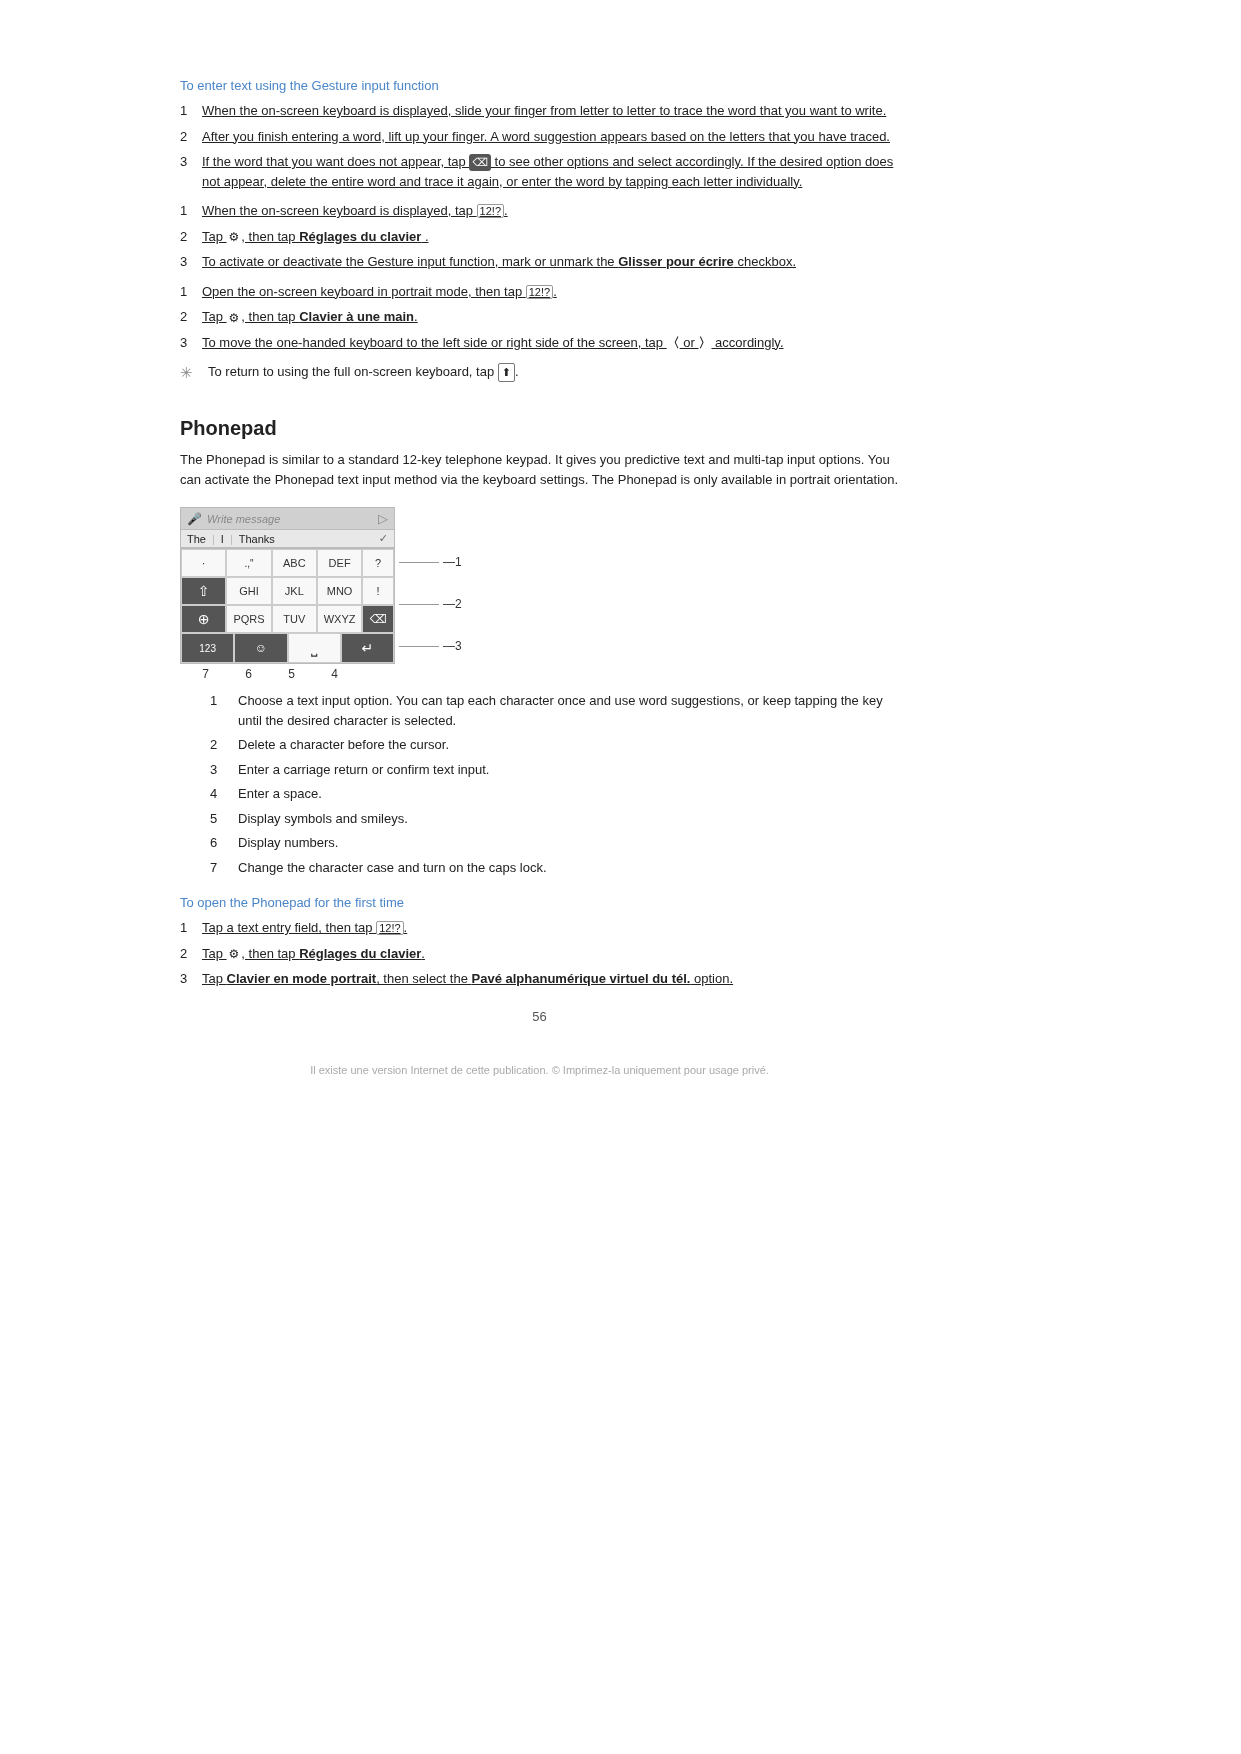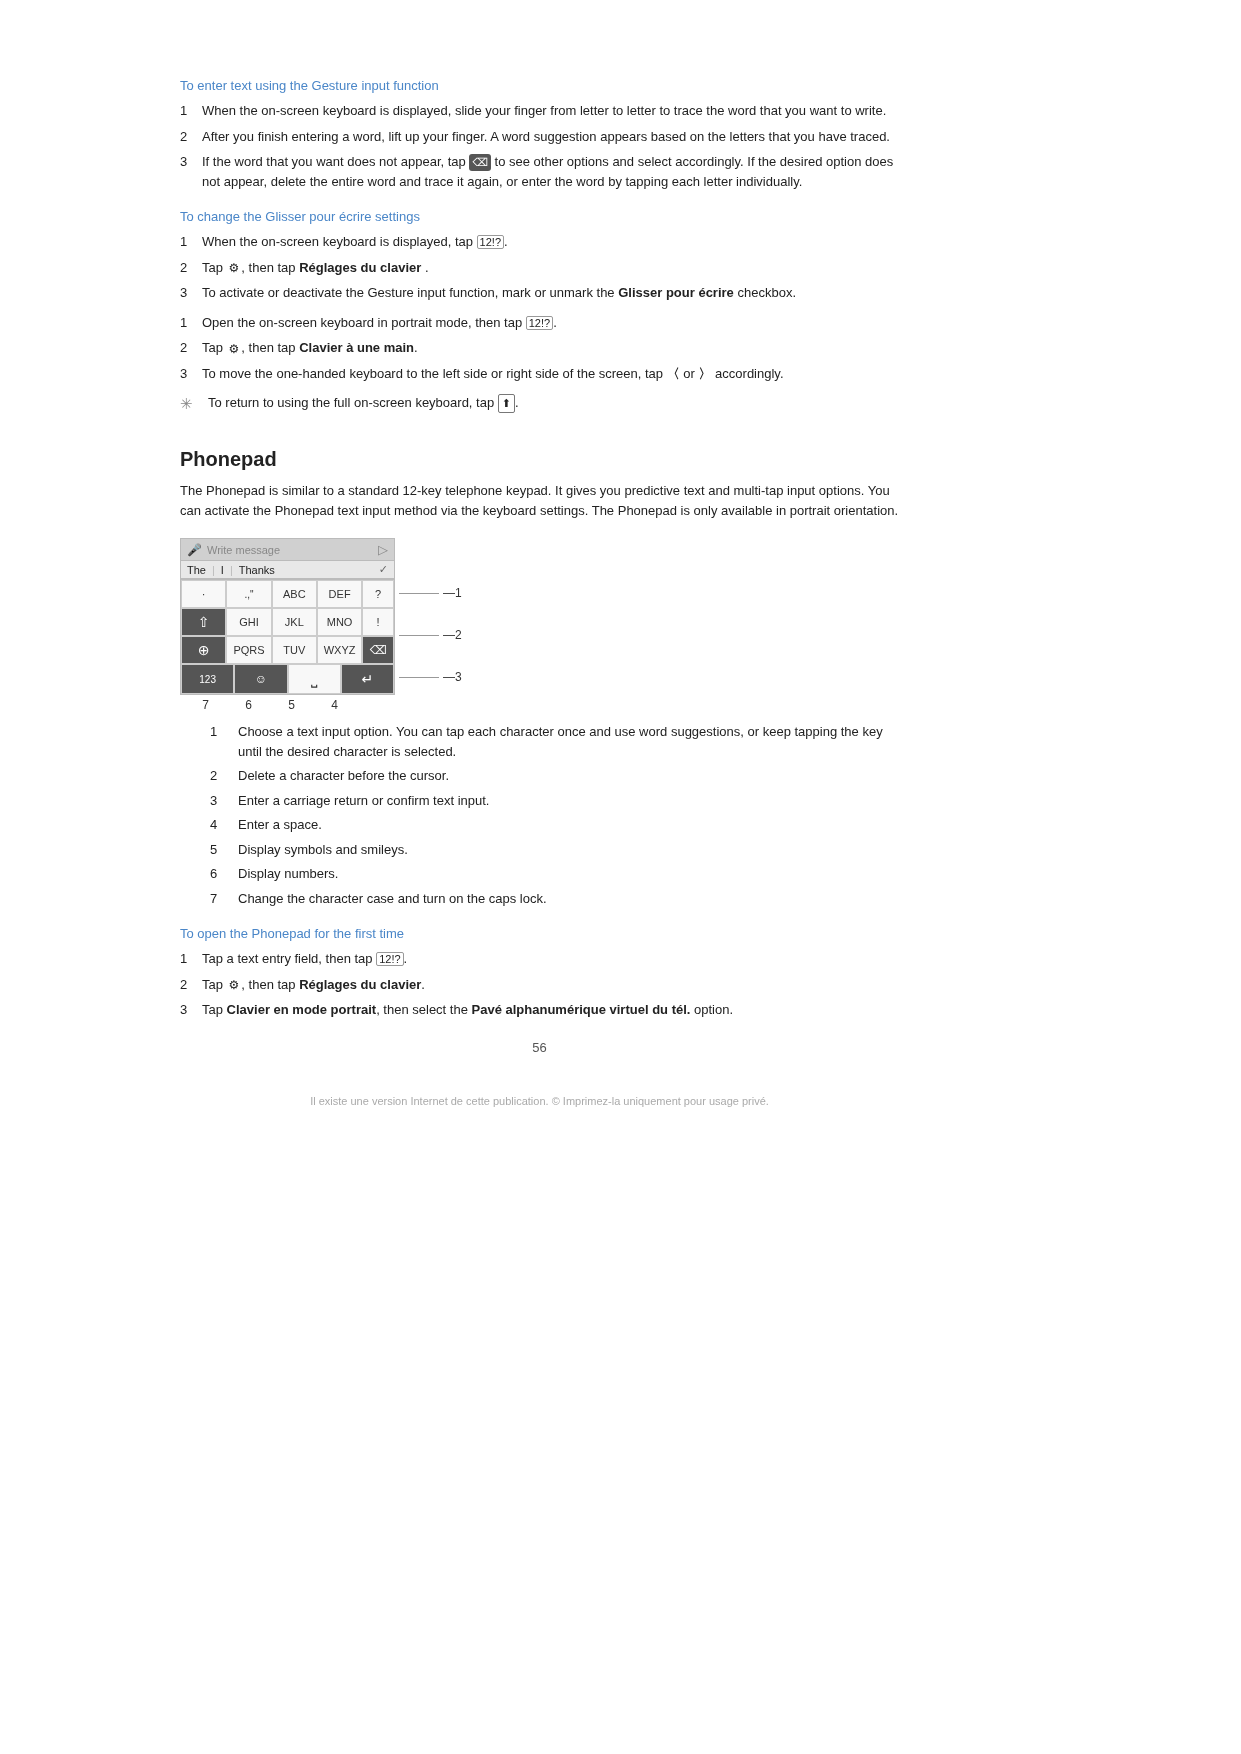--- a/index.html
+++ b/index.html
@@ -39,20 +39,21 @@
       line-height: 1.5;
     }
     .numbered-list li .num {
       min-width: 22px;
       color: #222;
       font-size: 13px;
       padding-top: 0;
     }
     .numbered-list li .content {
       flex: 1;
+      text-decoration: underline;
     }
     .bold { font-weight: bold; margin-top: 16px; }
     .tip-row {
       display: flex;
       align-items: flex-start;
       margin: 8px 0 12px 0;
       font-size: 13px;
       line-height: 1.5;
     }
     .tip-icon {
@@ -146,21 +147,20 @@
         <span class="content">After you finish entering a word, lift up your finger. A word suggestion appears based on the letters that you have traced.</span>
       </li>
       <li>
         <span class="num">3</span>
         <span class="content">If the word that you want does not appear, tap <span style="display:inline-block;background:#555;color:#fff;border-radius:3px;padding:0 3px;font-size:11px;vertical-align:middle;">⌫</span> to see other options and select accordingly. If the desired option does not appear, delete the entire word and trace it again, or enter the word by tapping each letter individually.</span>
       </li>
     </ol>
   </div>
 
   <div>
-    <div class="section-heading">To change the Glisser pour écrire settings</div>
     <ol class="numbered-list">
       <li>
         <span class="num">1</span>
         <span class="content">When the on-screen keyboard is displayed, tap <span style="font-size:11px;border:1px solid #999;padding:0 2px;border-radius:2px;">12!?</span>.</span>
       </li>
       <li>
         <span class="num">2</span>
         <span class="content">Tap <span class="gear-icon">⚙</span>, then tap <span class="bold">Réglages du clavier</span> .</span>
       </li>
       <li>
@@ -195,21 +195,21 @@
     <div class="section-title">Phonepad</div>
     <p class="section-desc">The Phonepad is similar to a standard 12-key telephone keypad. It gives you predictive text and multi-tap input options. You can activate the Phonepad text input method via the keyboard settings. The Phonepad is only available in portrait orientation.</p>
 
     <div style="display:flex; align-items:flex-start; margin-bottom: 10px; gap: 0;">
       <div style="position:relative;">
 
         <div style="border:1px solid #bbb; width:215px; background:#e0e0e0;">
 
           <div style="display:flex; align-items:center; background:#d0d0d0; padding:3px 6px; border-bottom:1px solid #bbb; gap:5px;">
             <span style="font-size:12px; color:#555;">🎤</span>
-            <span style="font-size:11px; color:#888; flex:1;">Write message</span>
+            <span style="font-size:11px; color:#888; flex:1;font-style:italic;">Write message</span>
             <span style="font-size:13px; color:#888;">▷</span>
           </div>
 
           <div style="display:flex; align-items:center; background:#e8e8e8; padding:2px 6px; border-bottom:1px solid #bbb; font-size:11px; gap:6px;">
             <span>The</span>
             <span style="color:#bbb;">|</span>
             <span>I</span>
             <span style="color:#bbb;">|</span>
             <span>Thanks</span>
             <span style="margin-left:auto; color:#666;">✓</span>

